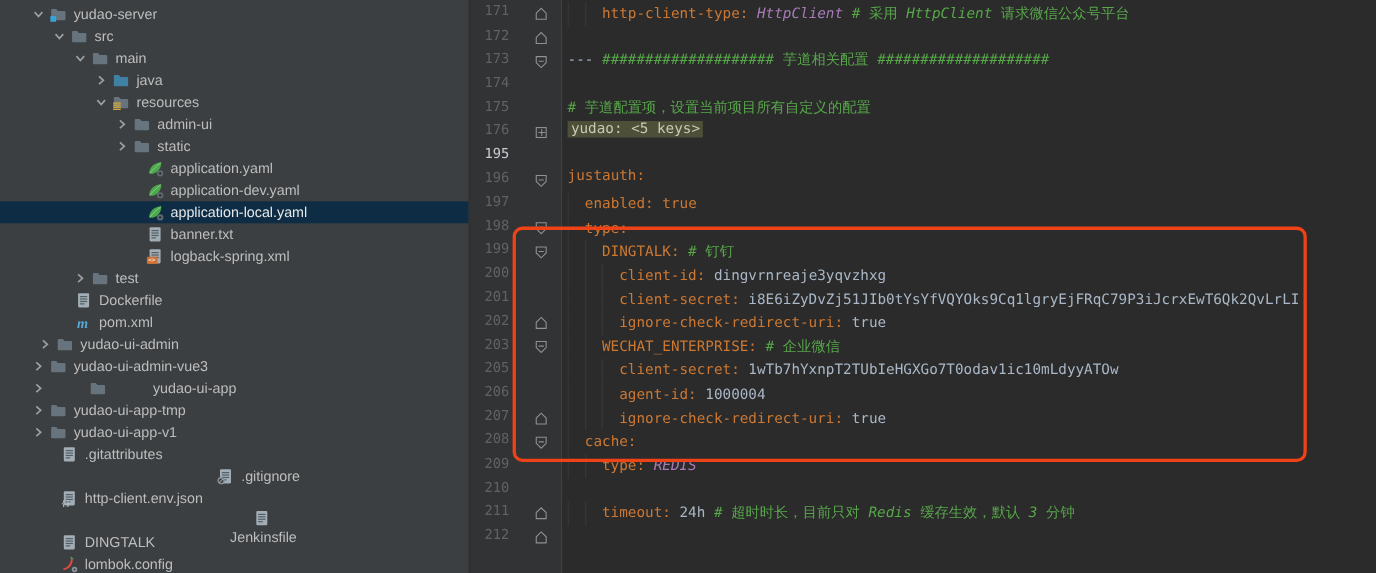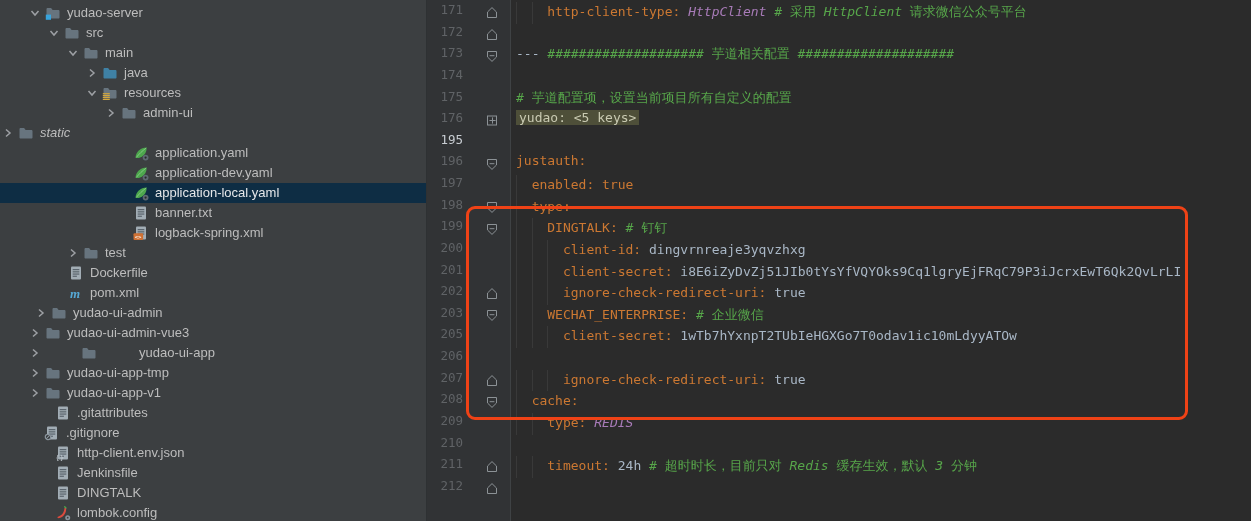--- a/index.html
+++ b/index.html
@@ -123,21 +123,21 @@
             <polyline points="4,2.5 8,6 4,9.5" stroke="#9DA0A4" stroke-width="1.5" fill="none"></polyline>
           </svg>
         </span>
         <span class="ticon">
           <svg width="16" height="16" viewBox="0 0 16 16" xmlns="http://www.w3.org/2000/svg">
             <path d="M1.5 4.2 C1.5 3.6 2 3.1 2.6 3.1 H6.1 L7.6 4.9 H13.4 C14 4.9 14.5 5.4 14.5 6 V12.4 C14.5 13 14 13.5 13.4 13.5 H2.6 C2 13.5 1.5 13 1.5 12.4 Z" fill="#67747E"></path>
           </svg>
         </span>
         <span class="tlabel">admin-ui</span>
       </div>
-      <div class="trow" style=" font-style: italic;">
+      <div class="trow" style="padding-left: 103px;">
         <span class="chev">
           <svg width="12" height="12" viewBox="0 0 12 12">
             <polyline points="4,2.5 8,6 4,9.5" stroke="#9DA0A4" stroke-width="1.5" fill="none"></polyline>
           </svg>
         </span>
         <span class="ticon">
           <svg width="16" height="16" viewBox="0 0 16 16" xmlns="http://www.w3.org/2000/svg">
             <path d="M1.5 4.2 C1.5 3.6 2 3.1 2.6 3.1 H6.1 L7.6 4.9 H13.4 C14 4.9 14.5 5.4 14.5 6 V12.4 C14.5 13 14 13.5 13.4 13.5 H2.6 C2 13.5 1.5 13 1.5 12.4 Z" fill="#67747E"></path>
           </svg>
         </span>
@@ -305,21 +305,21 @@
           <svg width="16" height="16" viewBox="0 0 16 16" xmlns="http://www.w3.org/2000/svg">
             <rect x="3" y="1.5" width="10" height="13" rx="1" fill="#A2ADB5"></rect>
             <rect x="4.7" y="4.1" width="6.6" height="1.1" fill="#545E66"></rect>
             <rect x="4.7" y="6.3" width="6.6" height="1.1" fill="#545E66"></rect>
             <rect x="4.7" y="8.5" width="6.6" height="1.1" fill="#545E66"></rect>
             <rect x="4.7" y="10.7" width="4.2" height="1.1" fill="#545E66"></rect>
           </svg>
         </span>
         <span class="tlabel">.gitattributes</span>
       </div>
-      <div class="trow" style="padding-left: 42px;">
+      <div class="trow" style="padding-left: 42px; justify-content: center;">
         <span class="ticon">
           <svg width="16" height="16" viewBox="0 0 16 16" xmlns="http://www.w3.org/2000/svg">
             <rect x="3" y="1.5" width="10" height="13" rx="1" fill="#A2ADB5"></rect>
             <rect x="4.7" y="4.1" width="6.6" height="1.1" fill="#545E66"></rect>
             <rect x="4.7" y="6.3" width="6.6" height="1.1" fill="#545E66"></rect>
             <rect x="4.7" y="8.5" width="6.6" height="1.1" fill="#545E66"></rect>
             <rect x="4.7" y="10.7" width="4.2" height="1.1" fill="#545E66"></rect>
             <circle cx="4" cy="12" r="2.7" fill="#313335" stroke="#8B959D" stroke-width="1.2"></circle>
             <line x1="2.2" y1="13.8" x2="5.8" y2="10.2" stroke="#8B959D" stroke-width="1.2"></line>
           </svg>
@@ -332,21 +332,21 @@
             <rect x="3" y="1.5" width="10" height="13" rx="1" fill="#A2ADB5"></rect>
             <rect x="4.7" y="4.1" width="6.6" height="1.1" fill="#545E66"></rect>
             <rect x="4.7" y="6.3" width="6.6" height="1.1" fill="#545E66"></rect>
             <rect x="4.7" y="8.5" width="6.6" height="1.1" fill="#545E66"></rect>
             <rect x="4.7" y="10.7" width="4.2" height="1.1" fill="#545E66"></rect>
             <text x="0.5" y="15" font-size="7" fill="#C8D0D6" font-family="monospace">{}</text>
           </svg>
         </span>
         <span class="tlabel">http-client.env.json</span>
       </div>
-      <div class="trow" style="padding-left: 53px;">
+      <div class="trow" style="padding-left: 53px; flex-direction: column;">
         <span class="ticon">
           <svg width="16" height="16" viewBox="0 0 16 16" xmlns="http://www.w3.org/2000/svg">
             <rect x="3" y="1.5" width="10" height="13" rx="1" fill="#A2ADB5"></rect>
             <rect x="4.7" y="4.1" width="6.6" height="1.1" fill="#545E66"></rect>
             <rect x="4.7" y="6.3" width="6.6" height="1.1" fill="#545E66"></rect>
             <rect x="4.7" y="8.5" width="6.6" height="1.1" fill="#545E66"></rect>
             <rect x="4.7" y="10.7" width="4.2" height="1.1" fill="#545E66"></rect>
           </svg>
         </span>
         <span class="tlabel">Jenkinsfile</span>
@@ -497,20 +497,21 @@
           <span class="code"><span class="ind">  </span><span class="ind">  </span><span class="tk">WECHAT_ENTERPRISE:</span><span class="tv"> </span><span class="tc"># 企业微信</span></span>
         </div>
         <div class="eline">
           <span class="ln">205</span>
           <span class="foldcol"></span>
           <span class="code"><span class="ind">  </span><span class="ind">  </span><span class="ind">  </span><span class="tk">client-secret:</span><span class="tv"> 1wTb7hYxnpT2TUbIeHGXGo7T0odav1ic10mLdyyATOw</span></span>
         </div>
         <div class="eline">
           <span class="ln">206</span>
           <span class="foldcol"></span>
+          <span class="code"><span class="ind">  </span><span class="ind">  </span><span class="ind">  </span><span class="tk">agent-id:</span><span class="tv"> 1000004</span></span>
         </div>
         <div class="eline">
           <span class="ln">207</span>
           <span class="foldcol">
             <svg width="12" height="13" viewBox="0 0 12 13">
               <path d="M1.5 11.5 V6 L6 1.6 L10.5 6 V11.5 Z" stroke="#8C9296" fill="none"></path>
             </svg>
           </span>
           <span class="code"><span class="ind">  </span><span class="ind">  </span><span class="ind">  </span><span class="tk">ignore-check-redirect-uri:</span><span class="tv"> true</span></span>
         </div>

